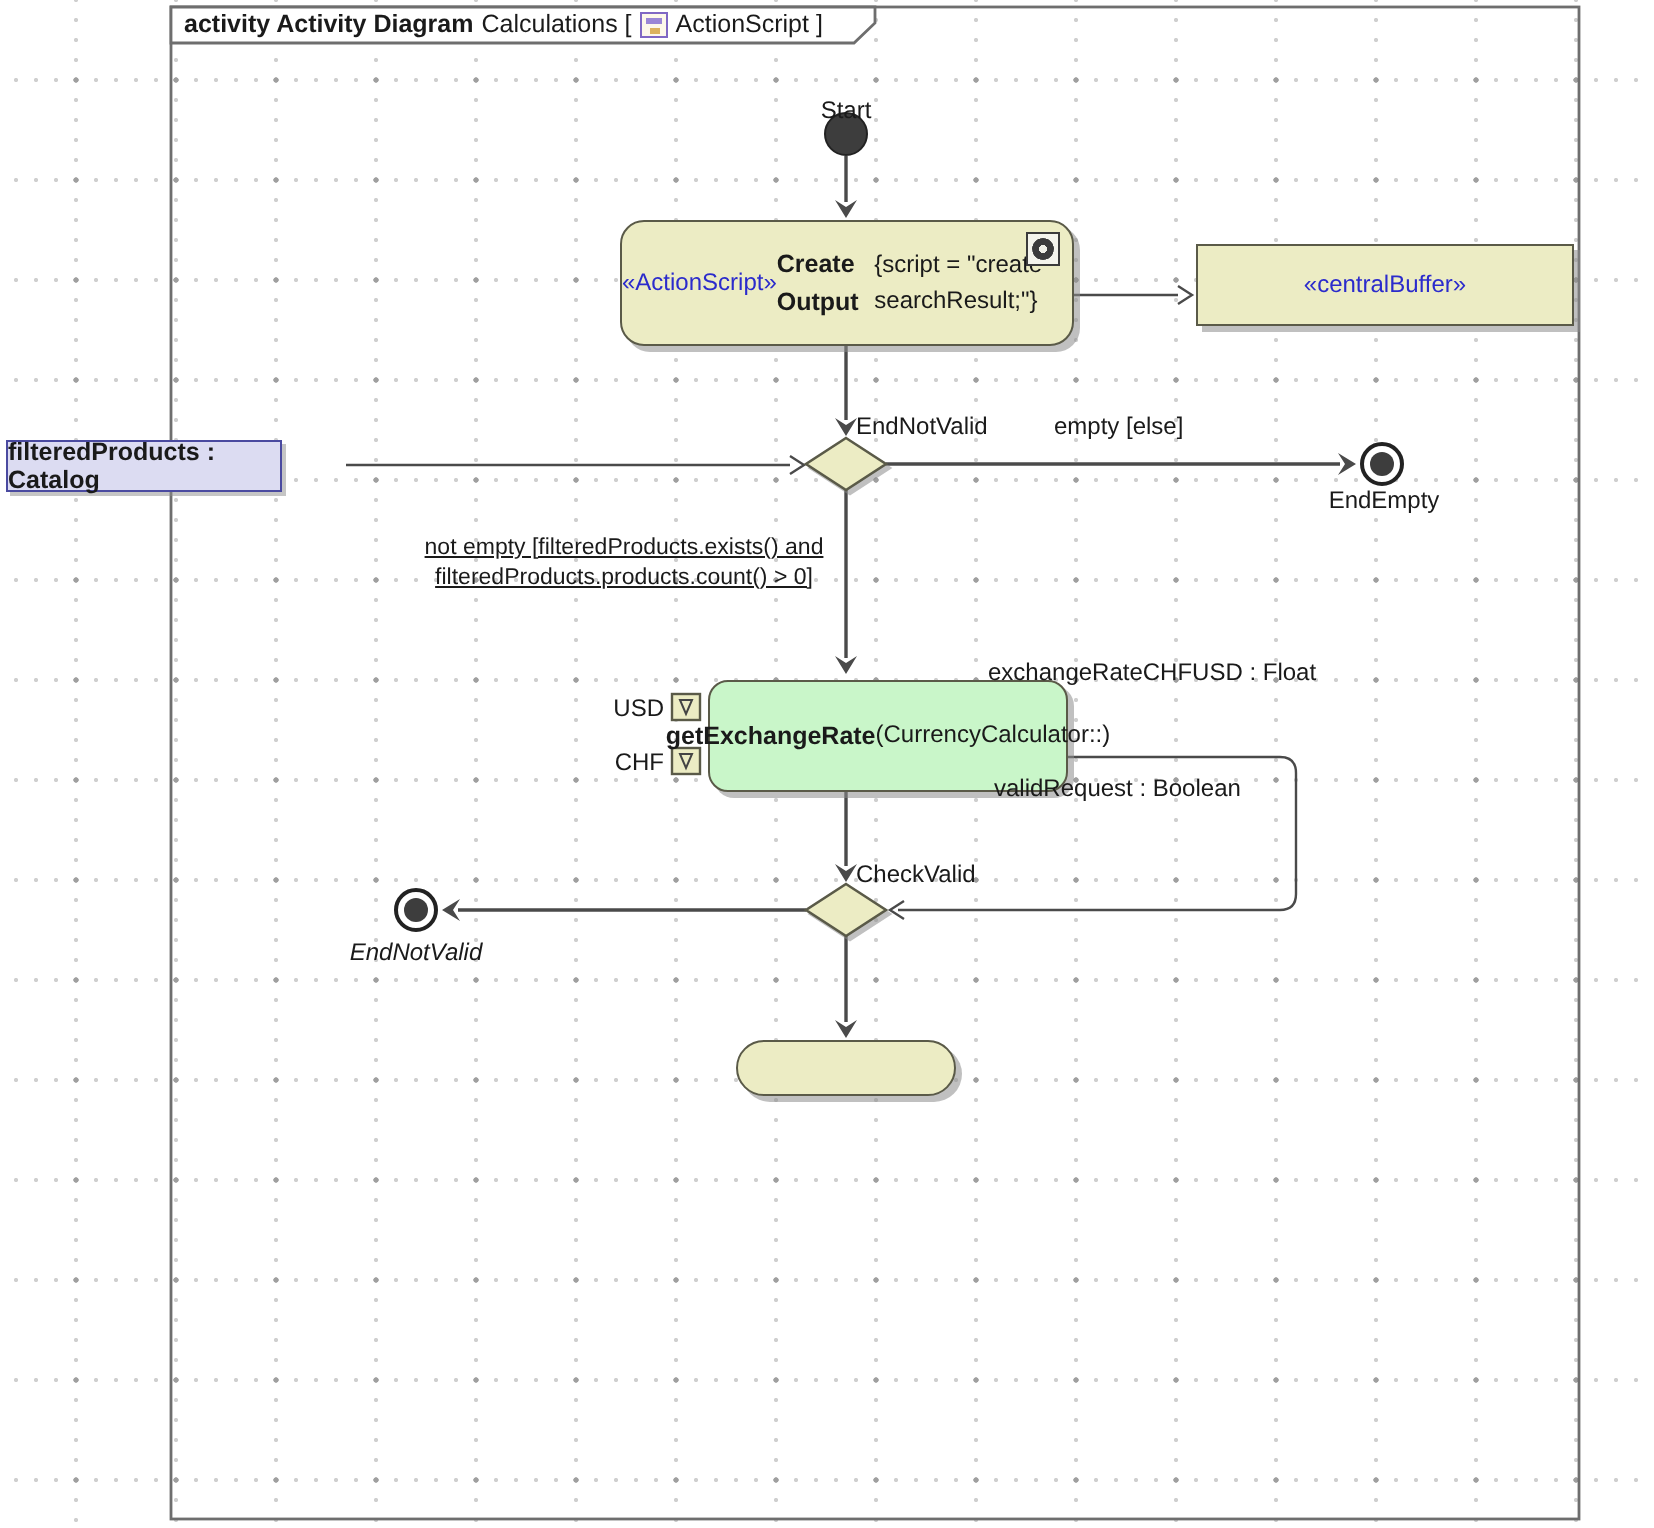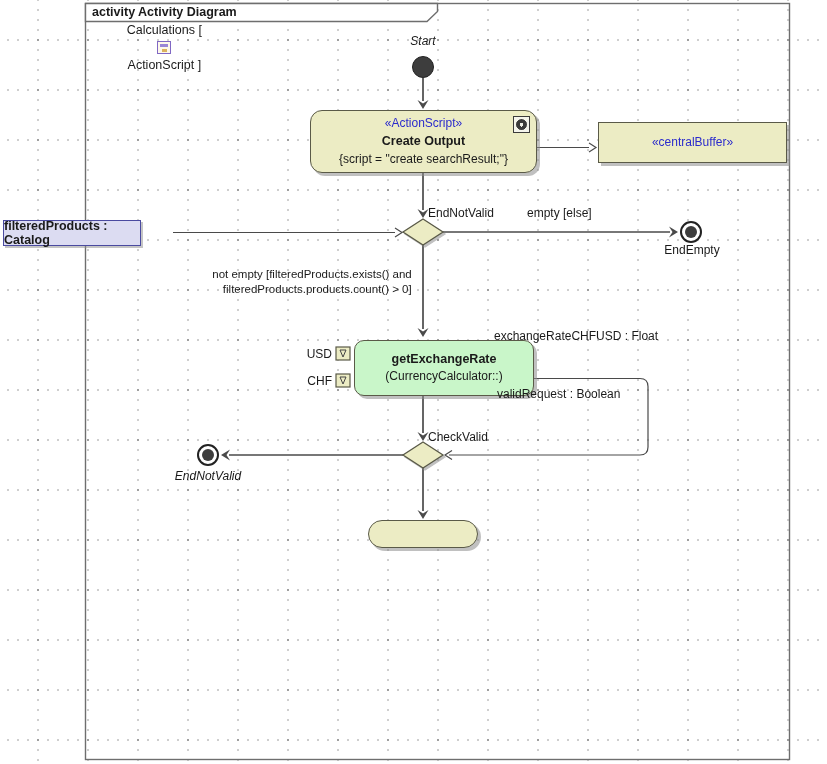--- a/index.html
+++ b/index.html
@@ -18,21 +18,21 @@
       radial-gradient(circle, #cfcfcf 0.9px, transparent 1.2px),
       radial-gradient(circle, #cfcfcf 0.9px, transparent 1.2px);
     background-size:50px 50px, 10px 50px, 50px 10px;
     background-position:13px 15px, 3px 15px, 13px 5px;
   }
   svg.overlay{position:absolute;left:0;top:0;z-index:1;}
   .node{position:absolute;box-sizing:border-box;z-index:2;}
   .shadowed{box-shadow:3px 3px 0 rgba(140,140,140,.55);}
   .action{
     background:var(--action-fill);border:1.4px solid var(--action-border);
-    border-radius:12px;display:flex;flex-direction:column;
+    border-radius:12px;display:flex;flex-direction:row;
     justify-content:center;align-items:center;line-height:1.45;
   }
   .green{background:var(--green-fill);border-radius:10px;}
   .buffer{
     background:var(--action-fill);border:1.4px solid var(--action-border);
     display:flex;flex-direction:row;justify-content:center;align-items:center;line-height:1.4;
   }
   .catalog{
     background:var(--catalog-fill);border:1.3px solid var(--catalog-border);
     display:flex;justify-content:center;align-items:center;
@@ -46,32 +46,32 @@
     border:1.5px solid #222;
   }
   .final-node{
     width:22px;height:22px;border-radius:50%;background:#fff;border:2px solid #222;
     display:flex;align-items:center;justify-content:center;
   }
   .final-node .dot{width:12px;height:12px;border-radius:50%;background:var(--node-dark);}
   .lbl{position:absolute;font-size:12px;white-space:nowrap;z-index:3;}
   .lbl.ctr{transform:translateX(-50%);}
   .lbl.rgt{transform:translateX(-100%);}
-  .guard-block{position:absolute;z-index:3;font-size:11.5px;text-align:right;
-    transform:translateX(-50%);line-height:15px;}
+  .guard-block{position:absolute;z-index:3;font-size:11.5px;text-align:center;
+    transform:translateX(-50%);line-height:15px;text-decoration:underline;}
   .gear{
     position:absolute;right:6px;top:5px;width:17px;height:17px;box-sizing:border-box;
     border:1.5px solid #3b3b3b;background:#f4f4ec;
     display:flex;align-items:center;justify-content:center;
   }
   .gear .cog{width:11px;height:11px;border-radius:50%;background:
     radial-gradient(circle,#efefe6 0 2px,#3b3b3b 2px 5.5px,transparent 5.5px);}
   .frame-title{
     position:absolute;left:92px;top:5px;z-index:3;font-size:12.5px;
-    display:flex;align-items:center;gap:4px;white-space:nowrap;flex-direction:column;
+    display:flex;align-items:center;gap:4px;white-space:nowrap;
   }
   .frame-title .bold{font-weight:bold;}
   .dg-icon{
     display:inline-block;width:14px;height:13px;box-sizing:border-box;
     border:1px solid #8068c4;background:#fdf8ea;position:relative;
   }
   .dg-icon::before{content:"";position:absolute;left:2px;top:2px;width:8px;height:3px;background:#9a86d6;}
   .dg-icon::after{content:"";position:absolute;left:4px;top:7px;width:5px;height:3px;background:#dcb25e;}
 </style>
 </head>
@@ -127,21 +127,21 @@
   </svg>
 
   <div class="frame-title">
     <span class="bold">activity Activity Diagram</span>
     <span>Calculations [</span>
     <span class="dg-icon"></span>
     <span>ActionScript ]</span>
   </div>
 
   <div class="node start-node" style="left:412px;top:56px;"></div>
-  <div class="lbl ctr" style="left:423px;top:34px;font-style:italic;">Start</div>
+  <div class="lbl ctr" style="left:423px;top:48px;">Start</div>
 
   <div class="node action shadowed" style="left:310px;top:110px;width:227px;height:63px;">
     <div class="stereo">«ActionScript»</div>
     <div class="nname">Create Output</div>
     <div class="script">{script = "create searchResult;"}</div>
     <div class="gear">
         <div class="cog"></div>
       </div>
   </div>
 

